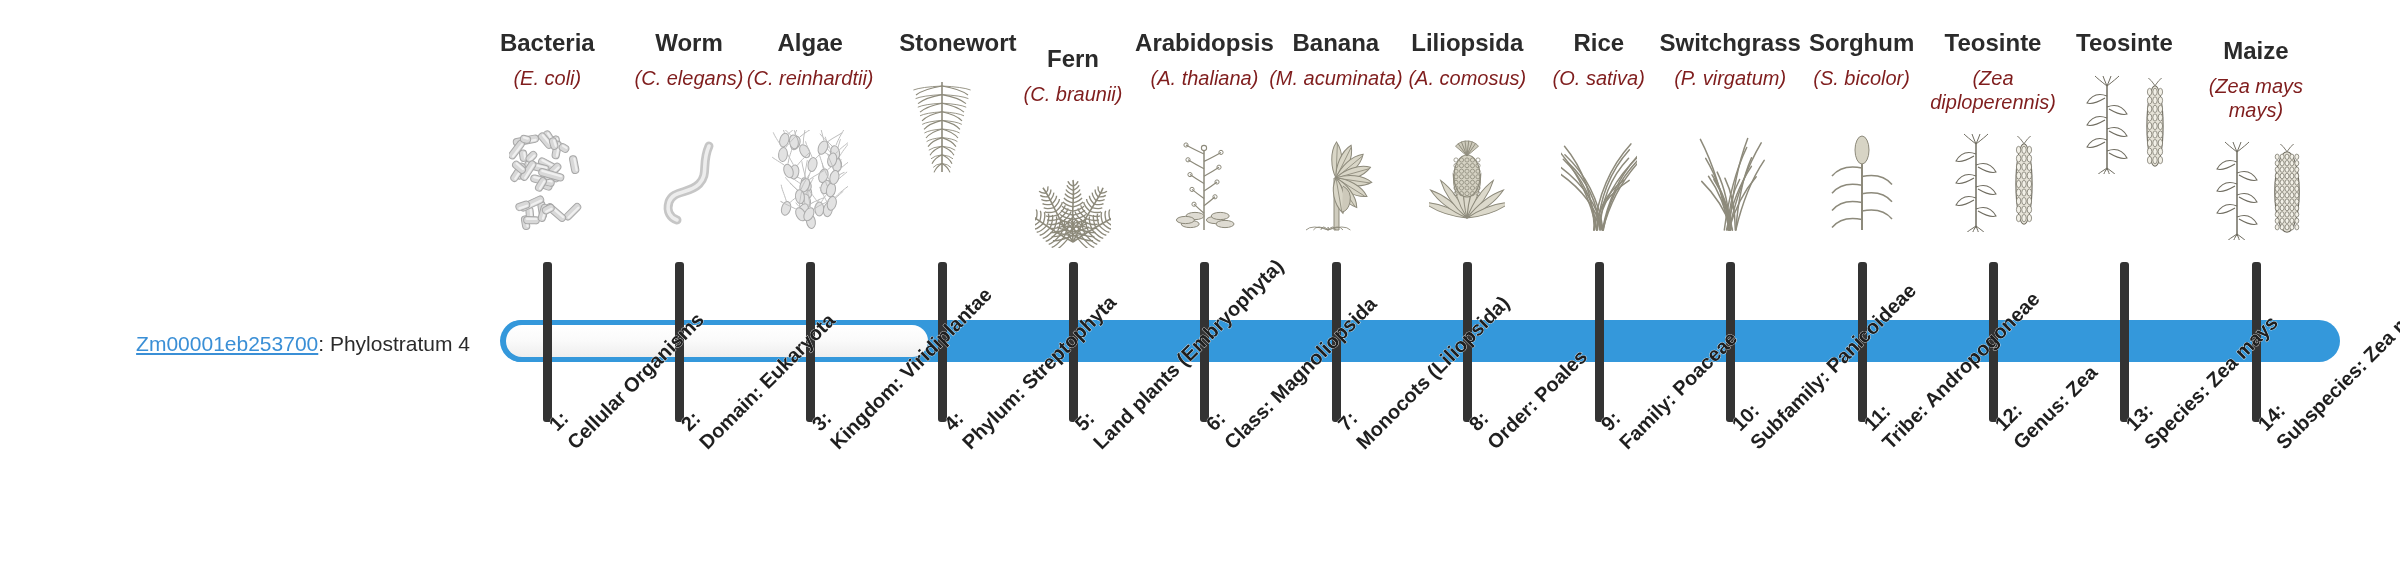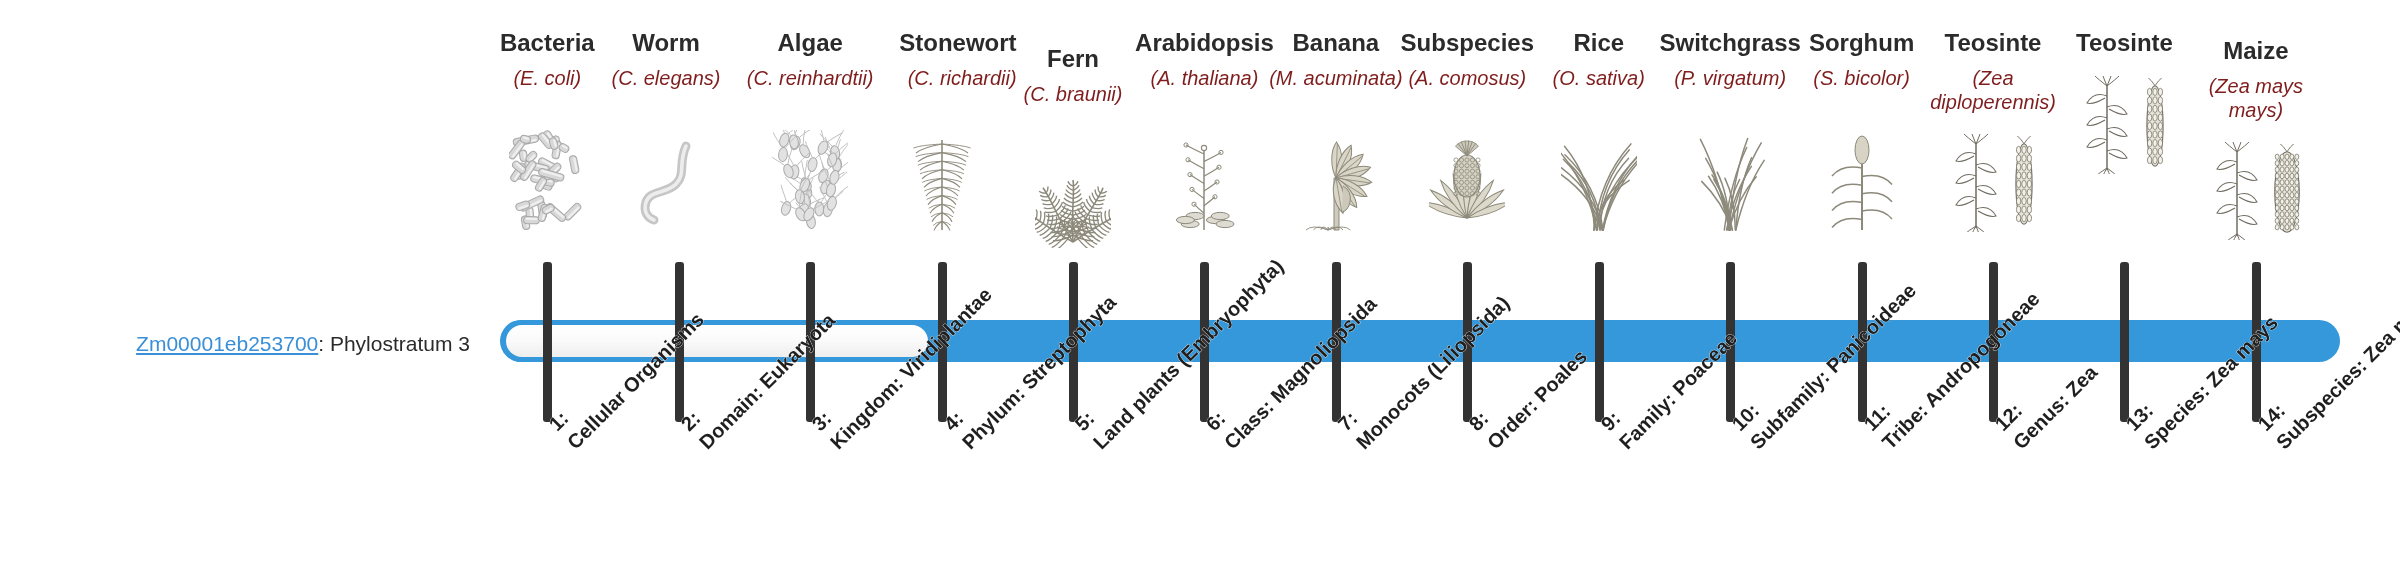--- a/index.html
+++ b/index.html
@@ -111,21 +111,21 @@
     paint-order:stroke fill;
   }
   .rank span{display:block;}
 </style>
 </head>
 <body>
 
 <div class="canvas">
 
   <div class="gene-label">
-    <span class="gid">Zm00001eb253700</span><span>: </span><span>Phylostratum 3</span>
+    <span class="gid">Zm00001eb253700</span><span>: </span><span>Phylostratum 4</span>
   </div>
 
   <div id="columns">
       <div class="col" style="left: 547.314px;">
         <div class="common">Bacteria</div>
         <div class="sci">(E. coli)</div>
         <div class="art">
           <svg width="76" height="102" viewBox="0 0 76 102">
             <g transform="translate(36.4,55.3) rotate(21)">
               <rect x="-6.95181755829904" y="-3.6" width="13.90363511659808" height="7.2" rx="3.6" fill="#d8d8d8" stroke="#a8a8a8" stroke-width="1"></rect>
@@ -259,21 +259,21 @@
               <rect x="-5.007235939643347" y="-3.6" width="10.014471879286694" height="7.2" rx="3.6" fill="#d8d8d8" stroke="#a8a8a8" stroke-width="1"></rect>
               <rect x="-3.007235939643347" y="-2.4" width="6.014471879286694" height="2.2" rx="1.1" fill="#f0f0f0"></rect>
             </g>
             <g transform="translate(44.7,13.6) rotate(73)">
               <rect x="-5.872393689986282" y="-3.6" width="11.744787379972564" height="7.2" rx="3.6" fill="#d8d8d8" stroke="#a8a8a8" stroke-width="1"></rect>
               <rect x="-3.872393689986282" y="-2.4" width="7.744787379972564" height="2.2" rx="1.1" fill="#f0f0f0"></rect>
             </g>
           </svg>
         </div>
       </div>
-      <div class="col" style="left: 666px;">
+      <div class="col" style="left: 689px;">
         <div class="common">Worm</div>
         <div class="sci">(C. elegans)</div>
         <div class="art">
           <svg width="76" height="102" viewBox="0 0 76 102">
             <path d="M58 16 C 50 34, 58 44, 48 54 C 38 64, 22 60, 18 72 C 15 82, 20 88, 26 90" fill="none" stroke="#c6c6c6" stroke-width="9" stroke-linecap="round"></path>
             <path d="M58 16 C 50 34, 58 44, 48 54 C 38 64, 22 60, 18 72 C 15 82, 20 88, 26 90" fill="none" stroke="#ededed" stroke-width="3.6" stroke-linecap="round"></path>
           </svg>
         </div>
       </div>
       <div class="col" style="left: 810.171px;">
@@ -429,21 +429,20 @@
             <g transform="translate(62.4,47.4) rotate(14)">
               <ellipse cx="0" cy="0" rx="4.4" ry="7" fill="#e2e2e2" stroke="#ababab" stroke-width="1"></ellipse>
               <path d="M-2 -7 C -7 -14, -10 -17, -12 -21" fill="none" stroke="#bdbdbd" stroke-width="0.9"></path>
               <path d="M2 -7 C 6 -14, 9 -17, 12 -21" fill="none" stroke="#bdbdbd" stroke-width="0.9"></path>
             </g>
           </svg>
         </div>
       </div>
       <div class="col" style="left: 941.6px; text-align: right;">
         <div class="common">Stonewort</div>
-        <div class="sci">(C. richardii)</div>
         <div class="art">
           <svg width="76" height="102" viewBox="0 0 76 102">
             <path d="M38 100 L38 10" stroke="#8d8a7b" stroke-width="1.6" fill="none"></path>
             <path d="M38 14 Q 19.8 17 12 23" fill="none" stroke="#8d8a7b" stroke-width="1.1"></path>
             <path d="M38 14 Q 17.2 15 9.399999999999999 18" fill="none" stroke="#8d8a7b" stroke-width="0.9"></path>
             <path d="M38 14 Q 56.2 17 64 23" fill="none" stroke="#8d8a7b" stroke-width="1.1"></path>
             <path d="M38 14 Q 58.8 15 66.6 18" fill="none" stroke="#8d8a7b" stroke-width="0.9"></path>
             <path d="M38 22.6 Q 21.200000000000003 25.6 14 31.6" fill="none" stroke="#8d8a7b" stroke-width="1.1"></path>
             <path d="M38 22.6 Q 18.799999999999997 23.6 11.599999999999998 26.6" fill="none" stroke="#8d8a7b" stroke-width="0.9"></path>
             <path d="M38 22.6 Q 54.8 25.6 62 31.6" fill="none" stroke="#8d8a7b" stroke-width="1.1"></path>
@@ -713,21 +712,21 @@
             <path d="M30 100 q-10.6 -6 -14.6 0" fill="none" stroke="#8d8a7b" stroke-width="0.9"></path>
             <path d="M30 100 q-5.199999999999999 -6 -7.199999999999999 0" fill="none" stroke="#8d8a7b" stroke-width="0.9"></path>
             <path d="M30 100 q0.20000000000000284 -6 0.20000000000000284 0" fill="none" stroke="#8d8a7b" stroke-width="0.9"></path>
             <path d="M30 100 q5.600000000000001 -6 7.600000000000001 0" fill="none" stroke="#8d8a7b" stroke-width="0.9"></path>
             <path d="M30 100 q11 -6 15 0" fill="none" stroke="#8d8a7b" stroke-width="0.9"></path>
             <path d="M30 100 q16.400000000000006 -6 22.400000000000006 0" fill="none" stroke="#8d8a7b" stroke-width="0.9"></path>
           </svg>
         </div>
       </div>
       <div class="col" style="left: 1467.31px;">
-        <div class="common">Subspecies</div>
+        <div class="common">Liliopsida</div>
         <div class="sci">(A. comosus)</div>
         <div class="art">
           <svg width="76" height="102" viewBox="0 0 76 102">
             <g transform="translate(38,88) rotate(-70)">
               <path d="M0 0 C -5 -20, -4 -34, 0 -46 C 4 -34, 5 -20, 0 0 Z" fill="#dcd9cb" stroke="#8d8a7b" stroke-width="1"></path>
             </g>
             <g transform="translate(38,88) rotate(-52.5)">
               <path d="M0 0 C -5 -20, -4 -34, 0 -46 C 4 -34, 5 -20, 0 0 Z" fill="#dcd9cb" stroke="#8d8a7b" stroke-width="1"></path>
             </g>
             <g transform="translate(38,88) rotate(-35)">

